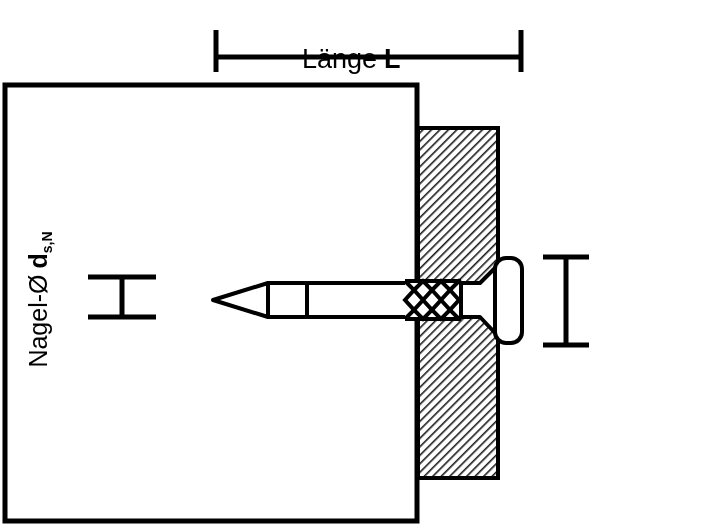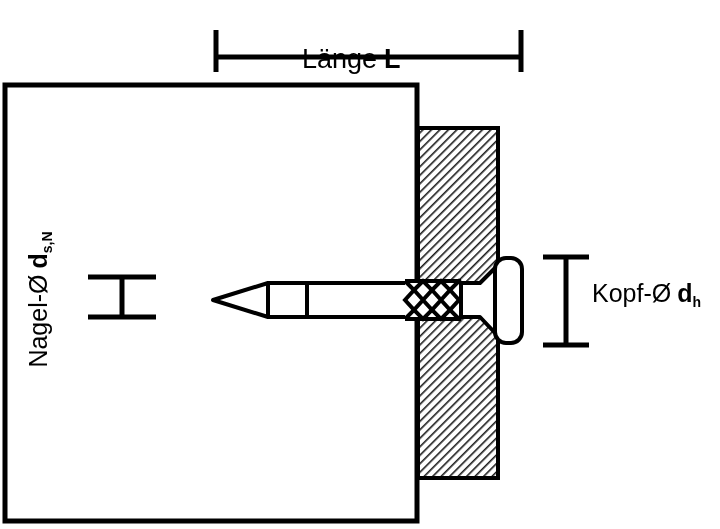--- a/index.html
+++ b/index.html
@@ -129,21 +129,18 @@
 
     <path d="M 461 283 L 480 283 L 497 266 L 497 335 L 480 317 L 461 317 Z" fill="#ffffff" stroke="#000000" stroke-width="4" stroke-linejoin="round"></path>
 
     <rect x="495" y="258" width="27" height="85" rx="11" ry="11" fill="#ffffff" stroke="#000000" stroke-width="4"></rect>
   </svg>
 
   <div class="lbl" id="label-laenge">
     <span>Länge</span><span class="sym">L</span>
   </div>
 
-  <div class="lbl" id="label-kopf">
-    <span>Kopf-Ø</span><span class="sym">d</span><span class="sub">h</span>
-  </div>
 
   <div class="lbl" id="label-nagel">
     <span>Nagel-Ø</span><span class="sym">d</span><span class="sub">s,N</span>
   </div>
 
 </div>
 
 </body></html>

